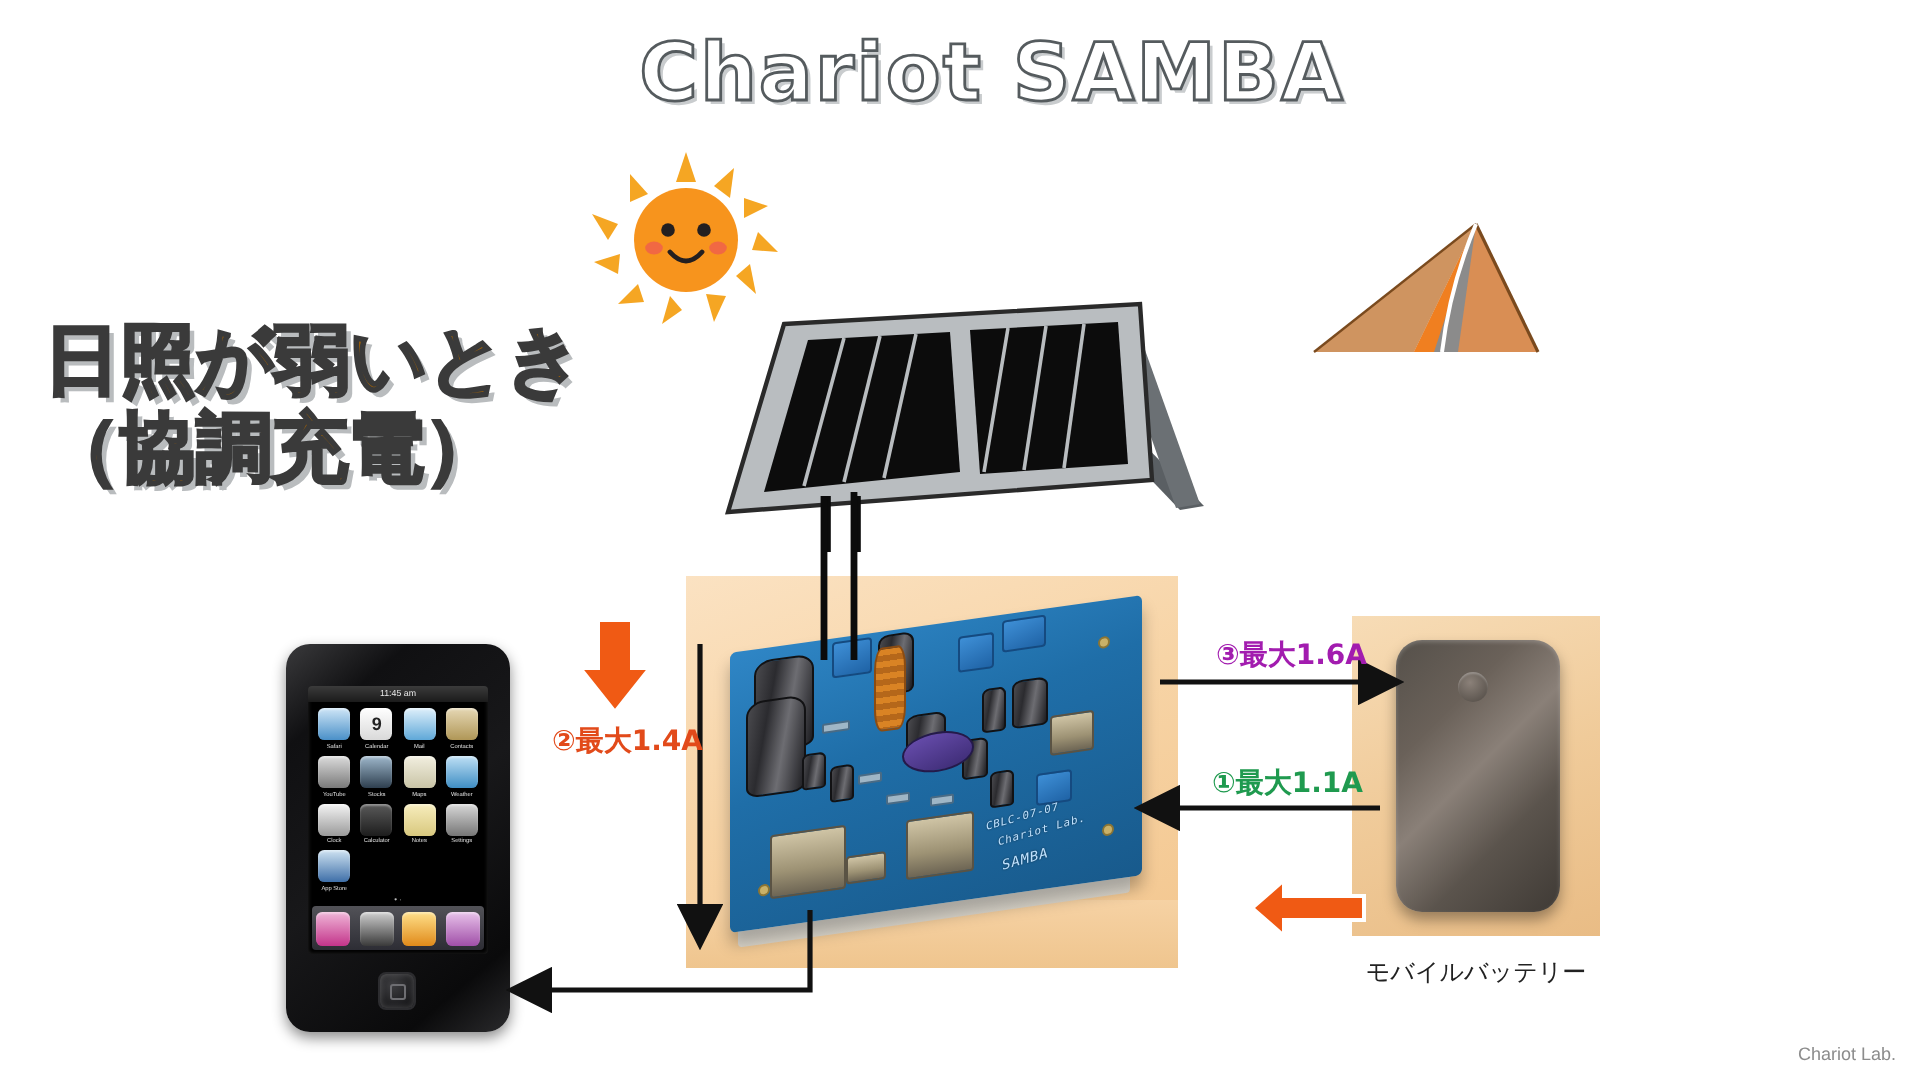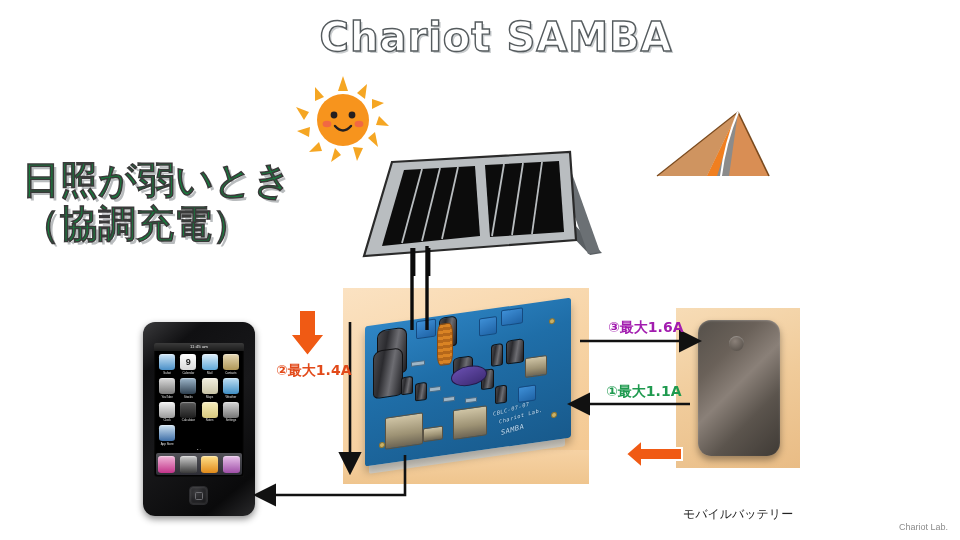--- a/index.html
+++ b/index.html
@@ -25,23 +25,23 @@
     text-shadow: 2px 2px 0 #c9ccce;
     font-family: "DejaVu Sans", sans-serif;
     padding-left: 32px;
   }
 
   
   .jp-headline {
     position: absolute;
     left: 22px; top: 158px;
     font-size: 38px;
-    font-weight: normal;
+    font-weight: bold;
     line-height: 1.17;
-    color: #15803d;
+    color: #a16207;
     -webkit-text-stroke: 1.6px #3a3a3a;
     text-shadow: 3px 3px 0 #b9bcbe;
     font-family: "DejaVu Sans", sans-serif;
     white-space: pre-line;
   }
 
   
   .sun-wrap { position: absolute; left: 295px; top: 76px; width: 96px; height: 88px; }
 
   
@@ -172,21 +172,21 @@
   svg.overlay { position: absolute; inset: 0; width: 960px; height: 540px; pointer-events: none; }
 
   
   .lbl { position: absolute; font-size: 14px; font-weight: bold; white-space: nowrap;
          font-family: "DejaVu Sans", sans-serif; }
   .lbl-2 { left: 276px; top: 362px; color: #e24a1a; }
   .lbl-3 { left: 608px; top: 319px; color: #a21caf; }
   .lbl-1 { left: 606px; top: 383px; color: #1f9a4f; }
   .batt-cap {
     position: absolute; left: 672px; top: 478px; width: 132px; text-align: center;
-    font-size: 12px; color: #222; font-family: "DejaVu Sans", sans-serif; margin-top: 28px;
+    font-size: 12px; color: #222; font-family: "DejaVu Sans", sans-serif;
   }
   .footer {
     position: absolute; right: 12px; bottom: 8px;
     font-size: 9px; color: #8c8c8c; font-family: "Liberation Sans", sans-serif;
   }
 </style>
 </head>
 <body>
 
 <div class="stage">

